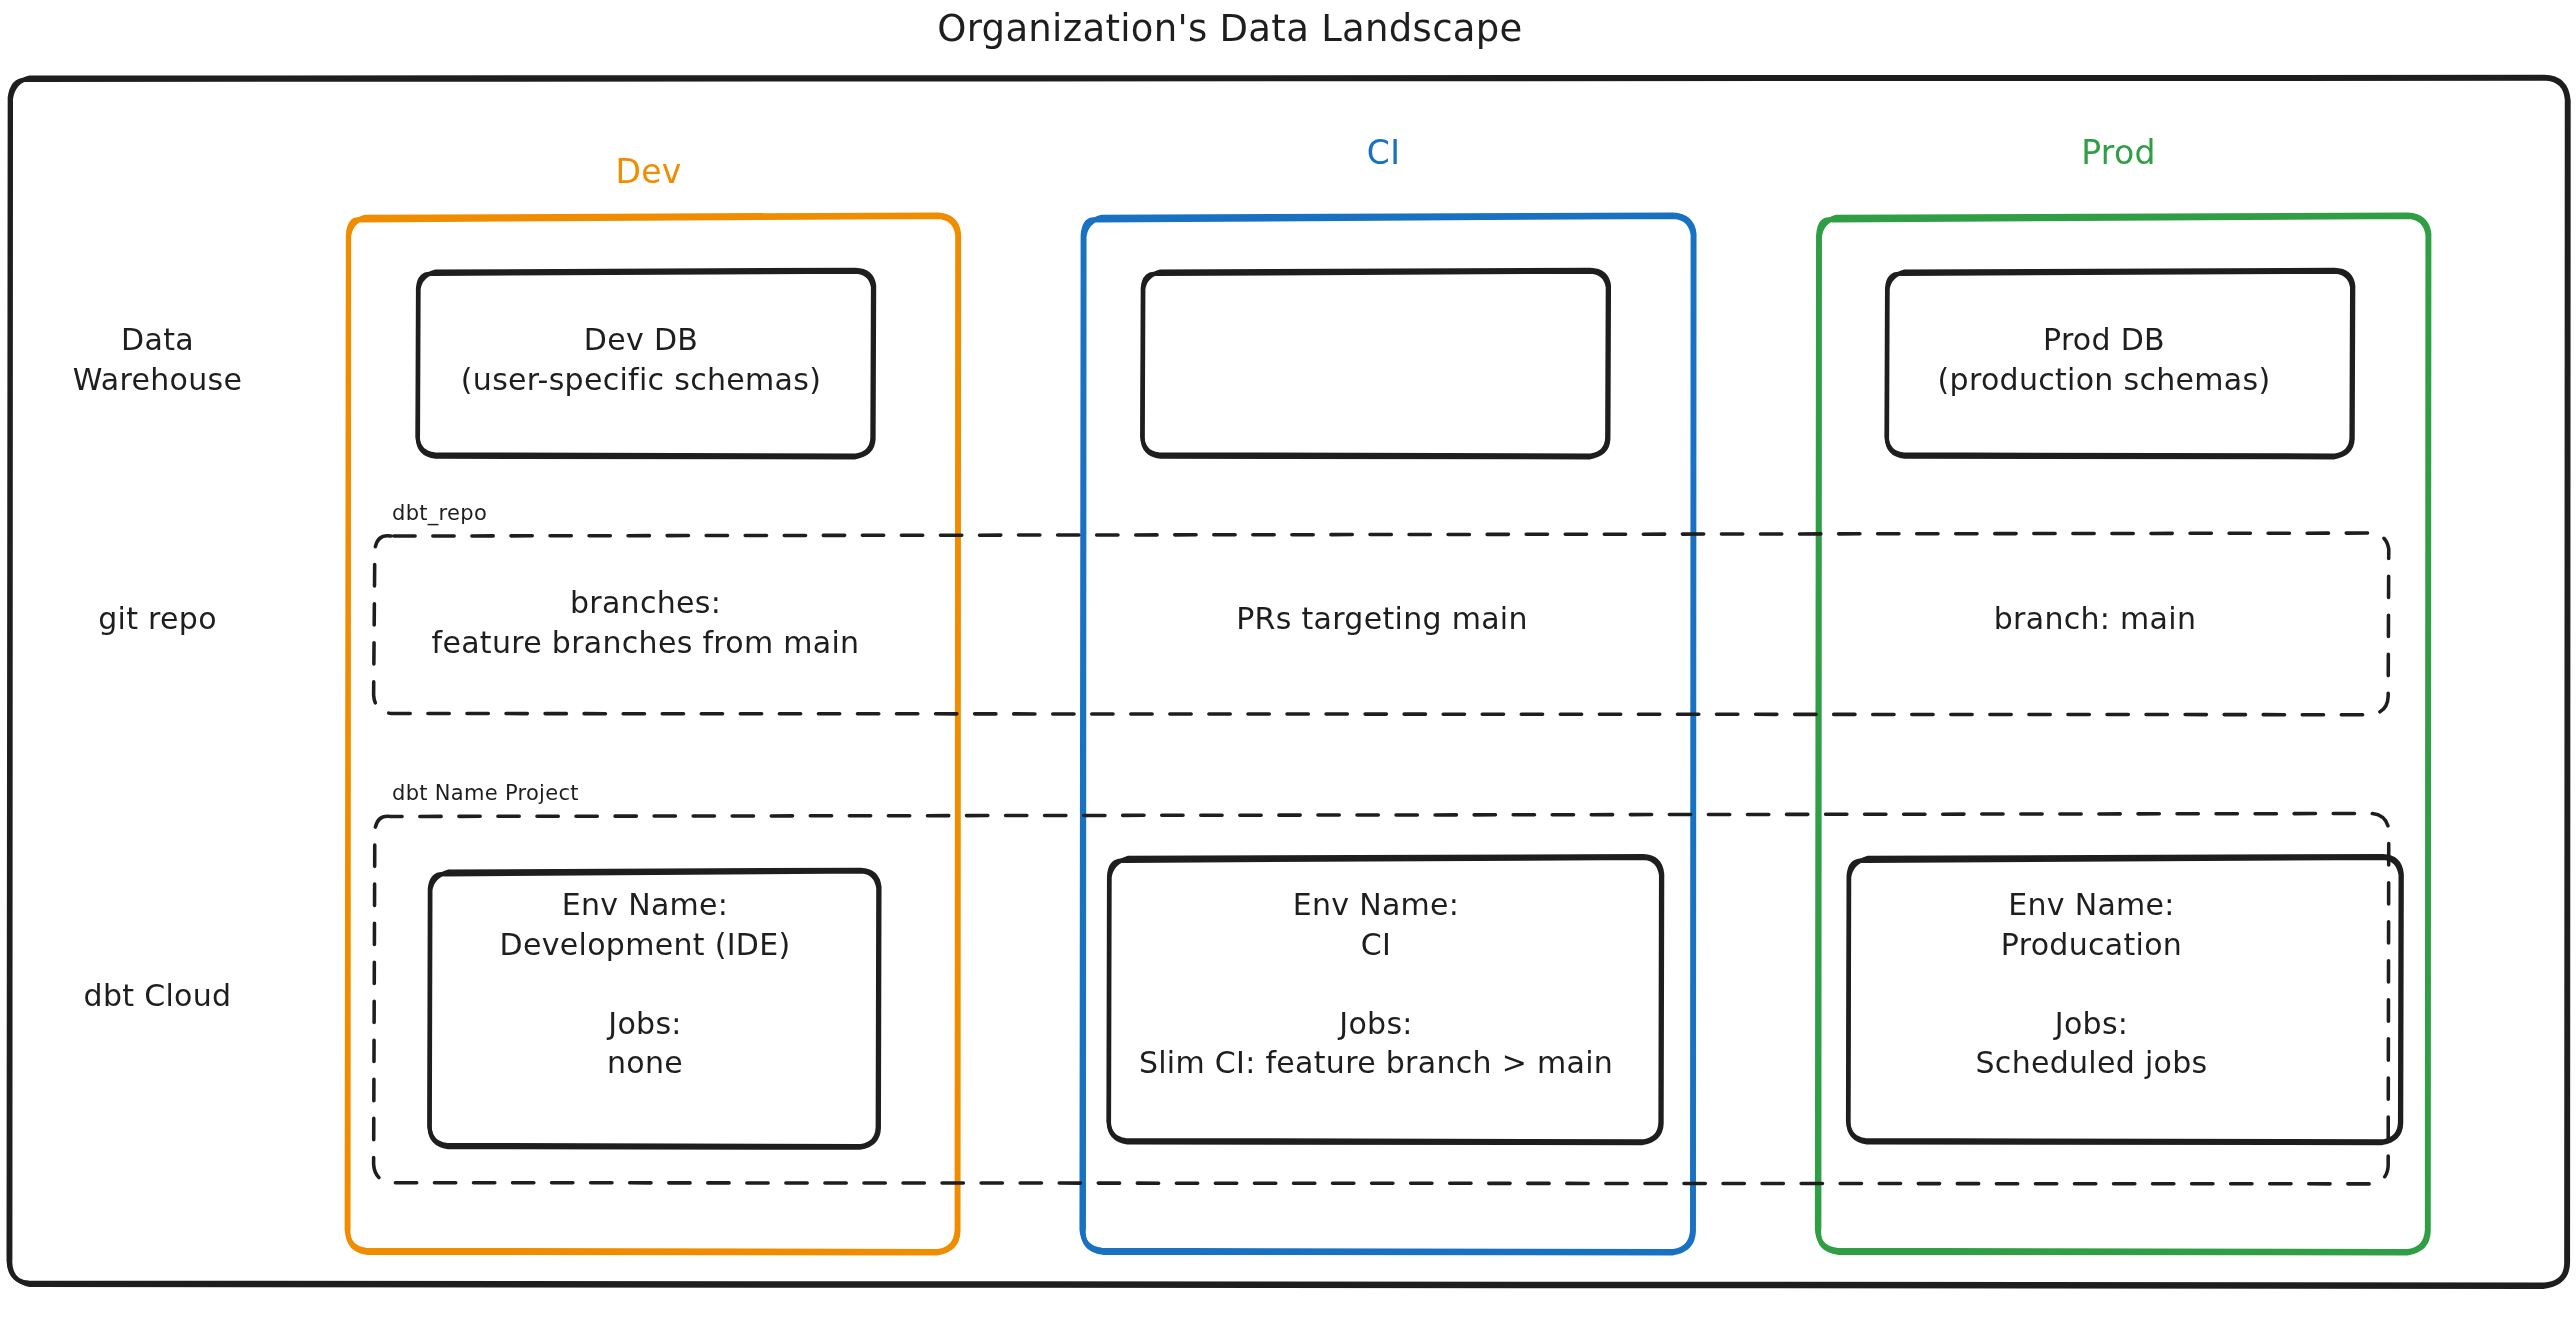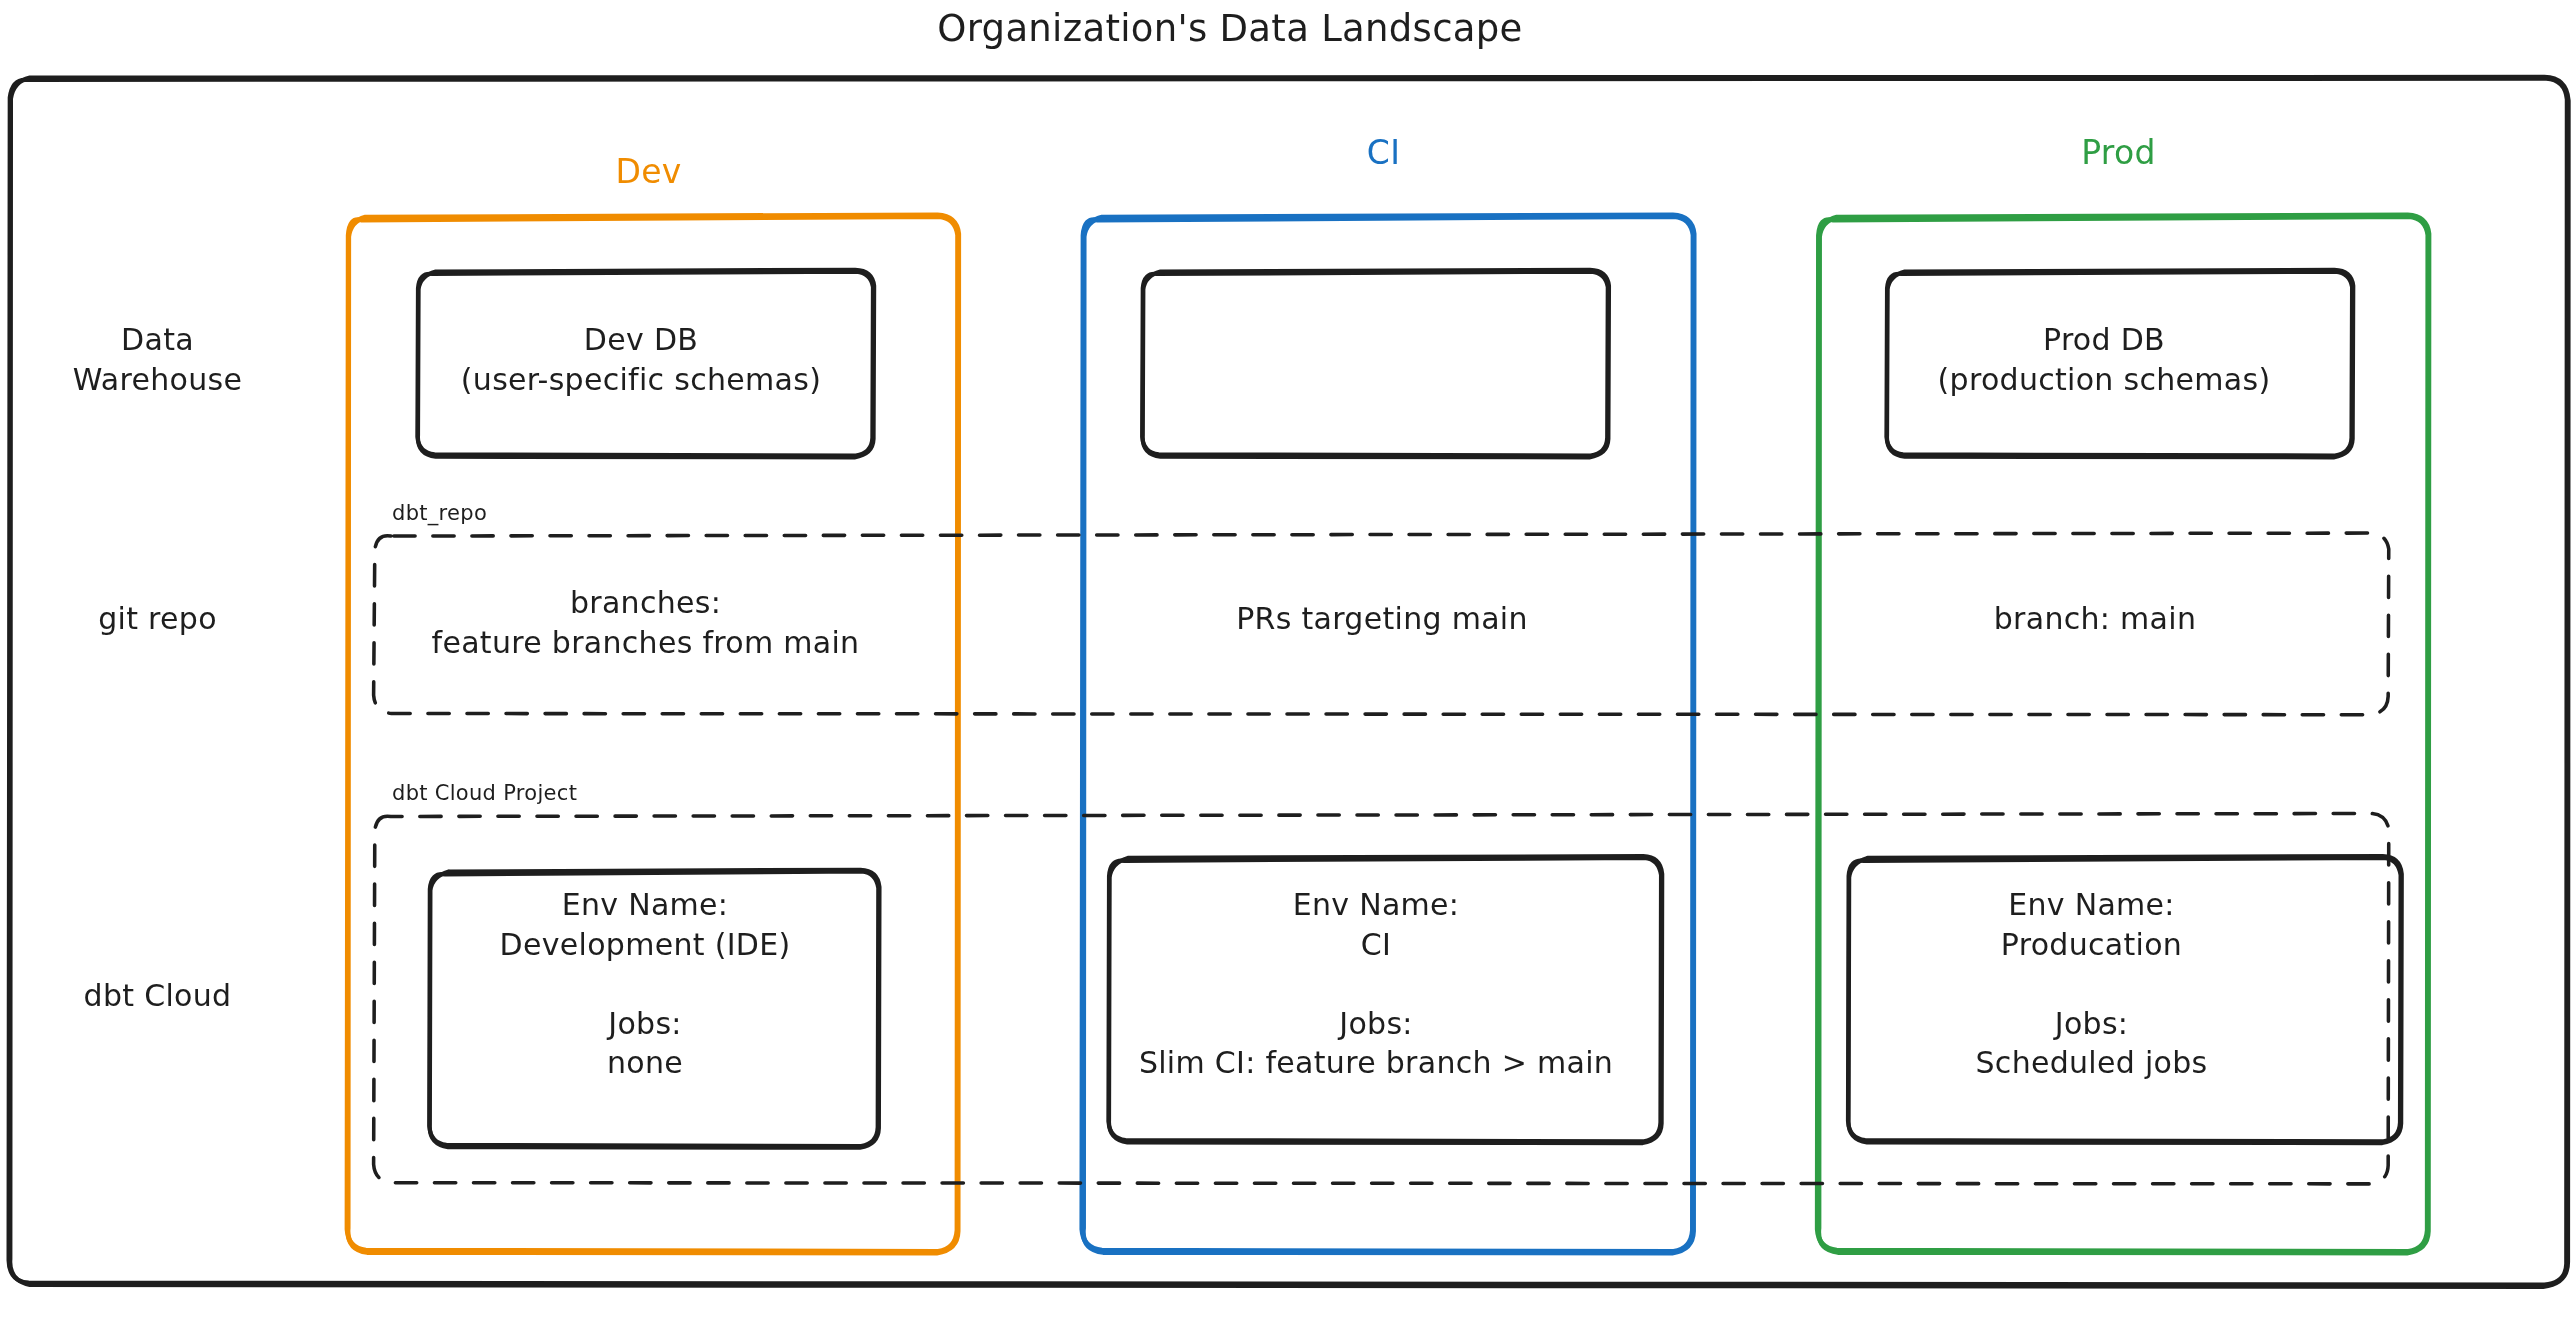--- a/index.html
+++ b/index.html
@@ -155,21 +155,21 @@
   <div class="txt col-label" id="col-label-dev">Dev</div>
   <div class="txt col-label" id="col-label-ci">CI</div>
   <div class="txt col-label" id="col-label-prod">Prod</div>
 
   <div class="txt row-label" id="row-label-warehouse">Data
 Warehouse</div>
   <div class="txt row-label" id="row-label-git">git repo</div>
   <div class="txt row-label" id="row-label-dbtcloud">dbt Cloud</div>
 
   <div class="txt group-label" id="group-label-dbt-repo">dbt_repo</div>
-  <div class="txt group-label" id="group-label-dbt-cloud-prj">dbt Cloud Project</div>
+  <div class="txt group-label" id="group-label-dbt-cloud-prj">dbt Name Project</div>
 
   <div class="txt box-text" id="dw-dev-text">Dev DB
 (user-specific schemas)</div>
   <div class="txt box-text" id="dw-prod-text">Prod DB
 (production schemas)</div>
 
   <div class="txt box-text" id="git-dev-text">branches:
 feature branches from main</div>
   <div class="txt box-text" id="git-ci-text">PRs targeting main</div>
   <div class="txt box-text" id="git-prod-text">branch: main</div>

